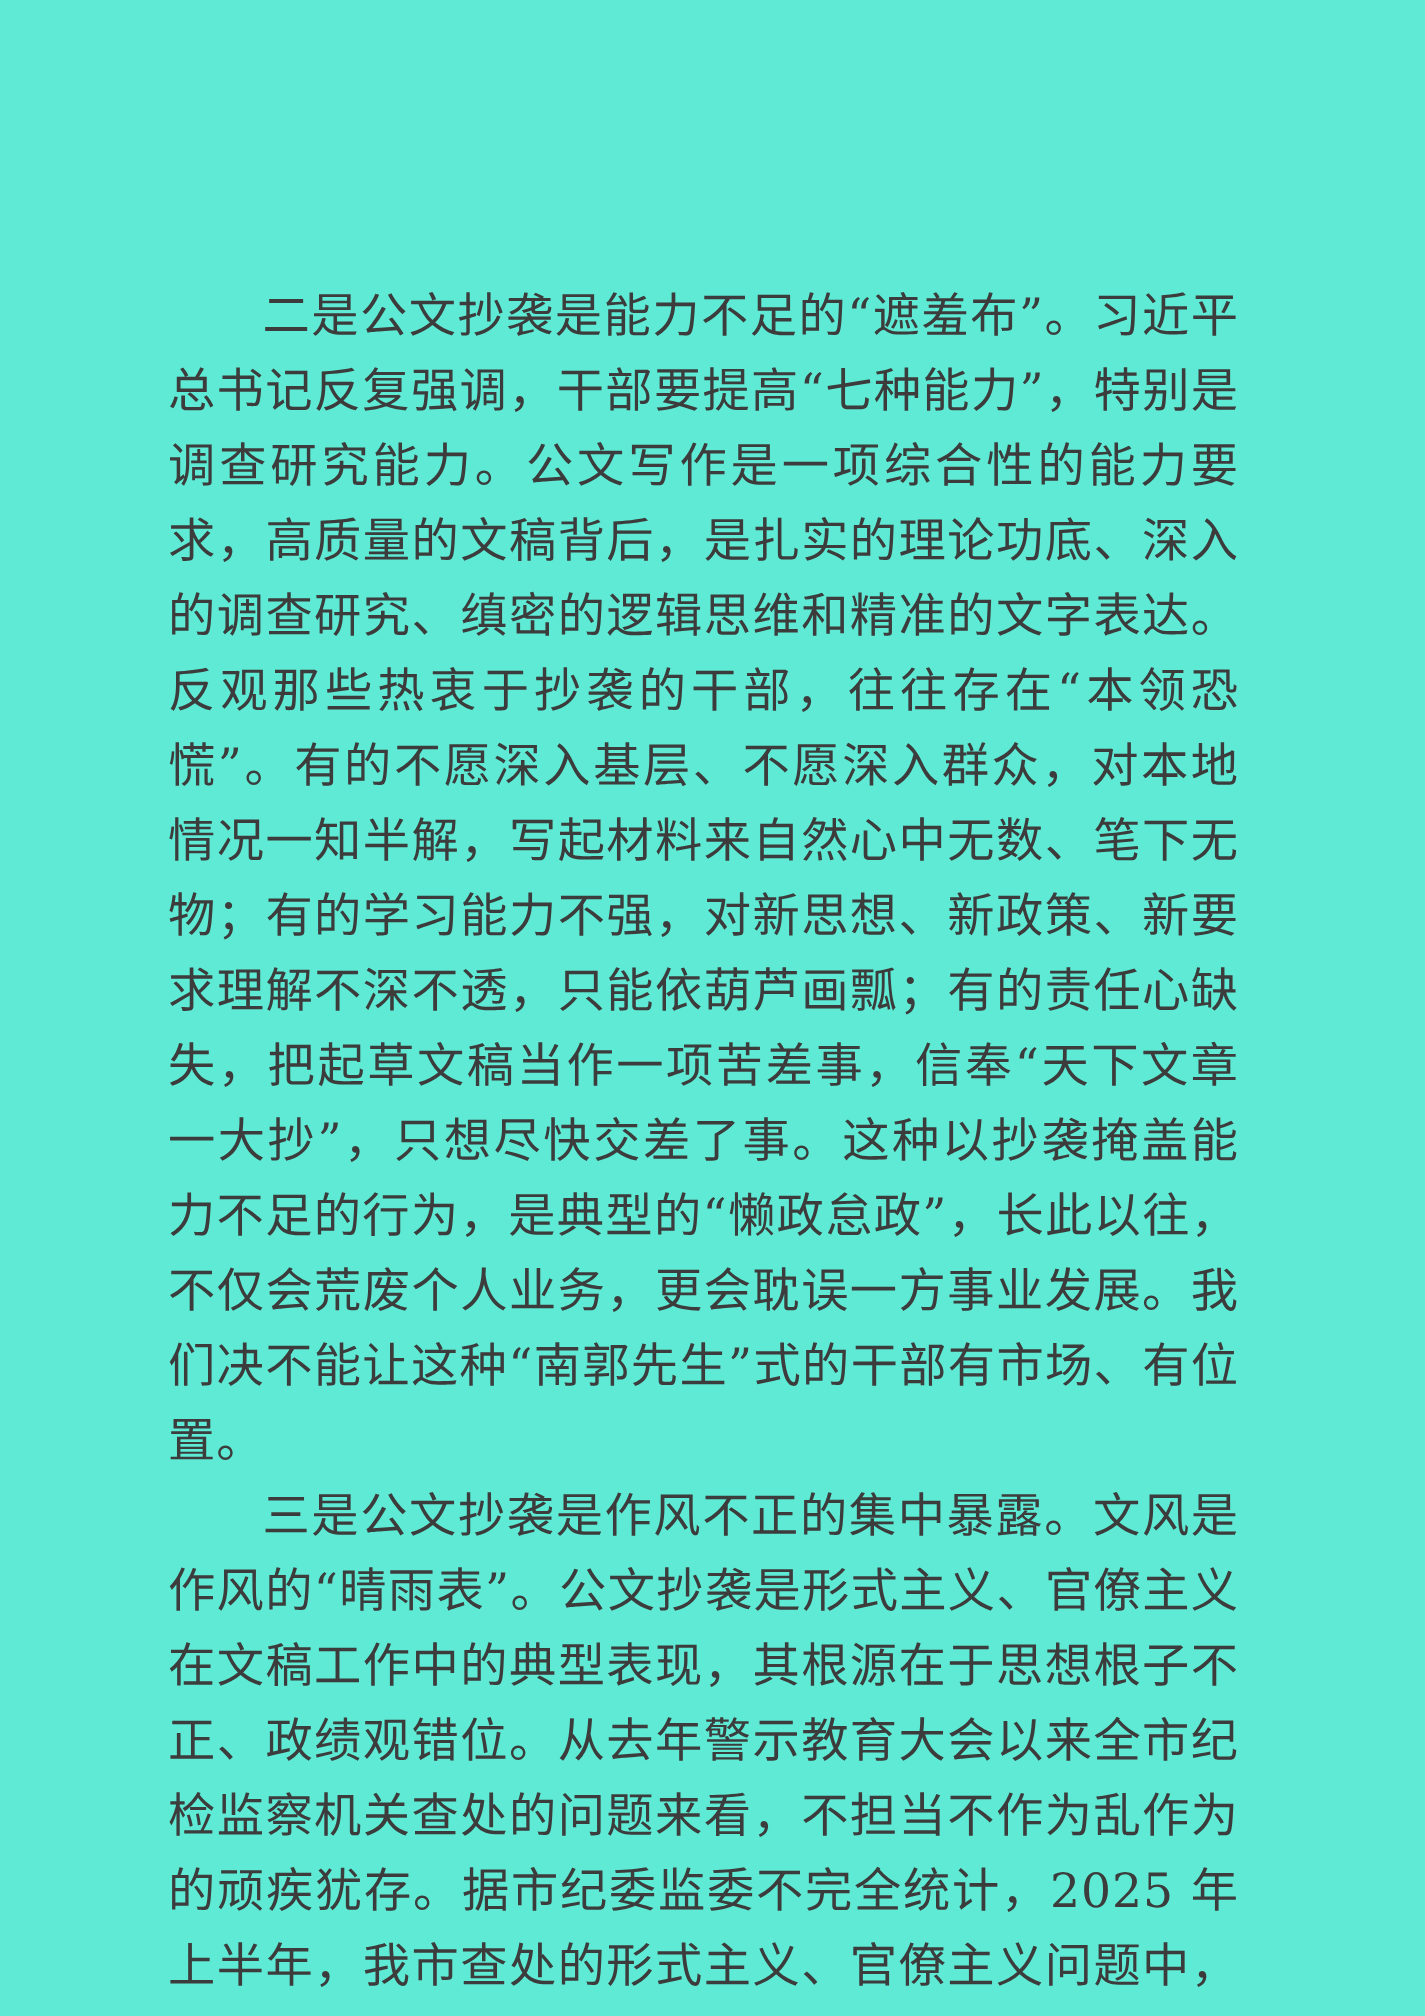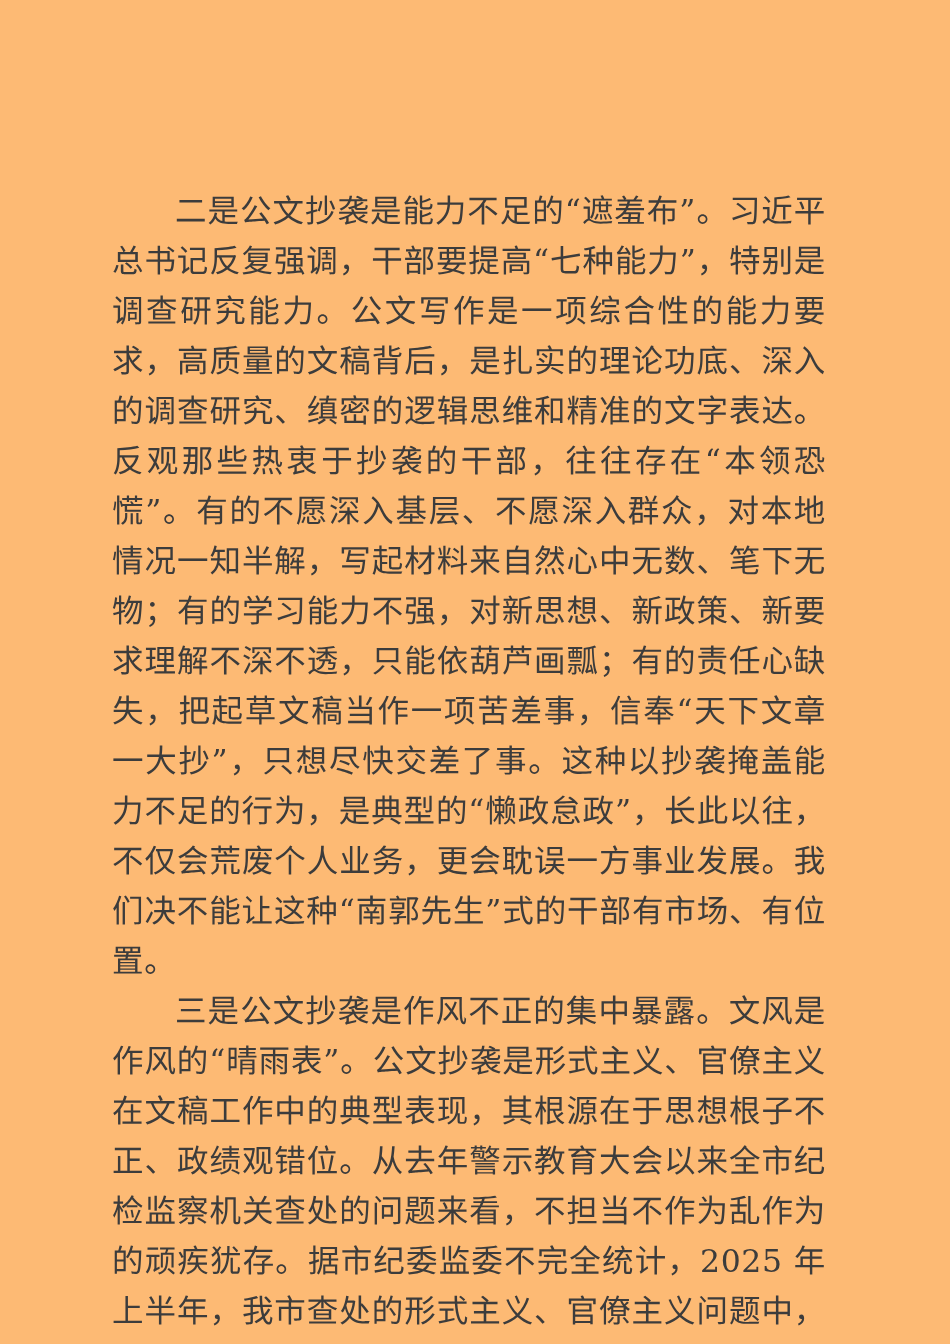--- a/index.html
+++ b/index.html
@@ -15,21 +15,21 @@
     overflow: hidden;
     font-family: "DejaVu Serif", "Liberation Serif", serif;
   }
 
   
   .page {
     position: relative;
     box-sizing: border-box;
     width: 950px;
     height: 1344px;
-    background: #fdba74;
+    background: #5eead4;
     padding: 0;
   }
 
   
   .textblock {
     position: absolute;
     left: 112px;
     top: 186px;
     width: 714px;
   }

